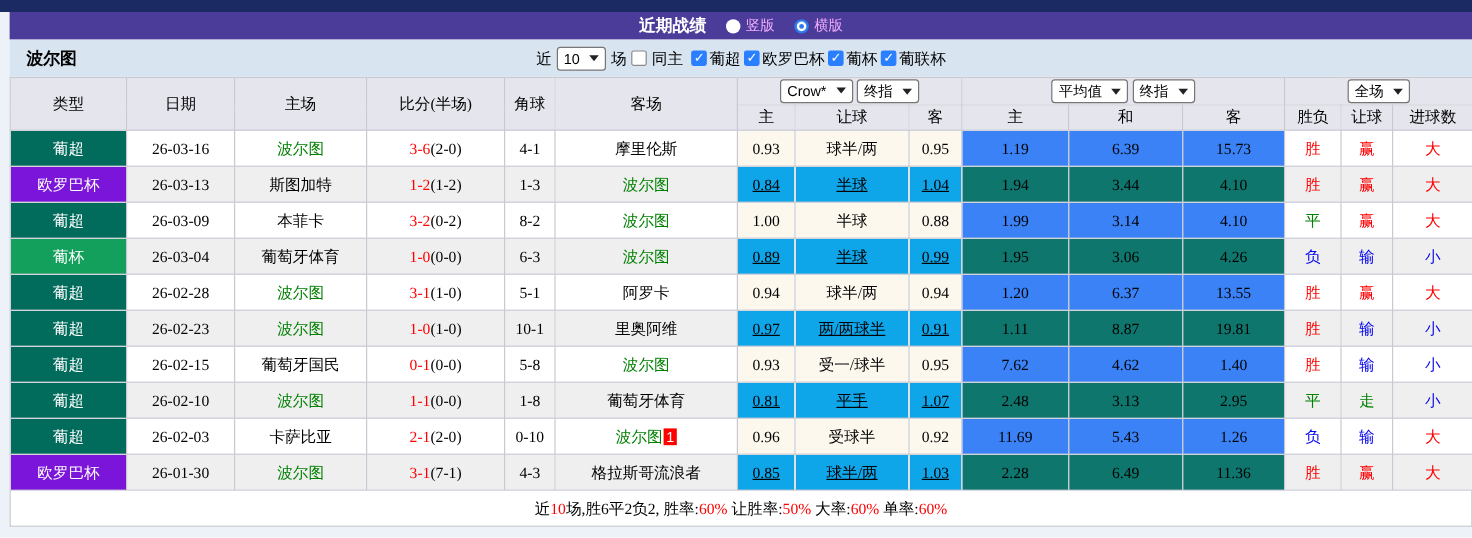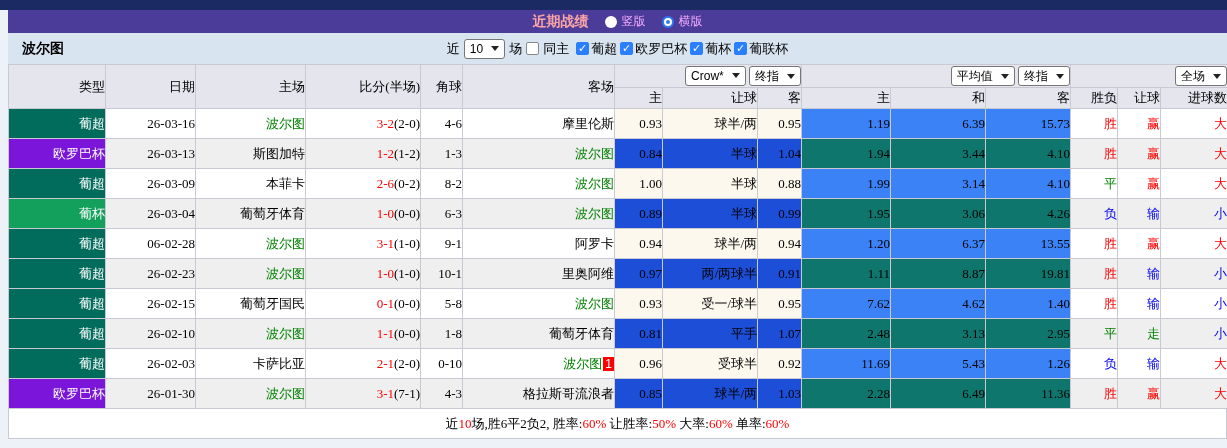--- a/index.html
+++ b/index.html
@@ -3,49 +3,49 @@
 <meta charset="utf-8">
 <style>
   * { box-sizing: border-box; margin: 0; padding: 0; }
   html,body { width:1227px; height:448px; overflow:hidden; }
   body { background:#edf2f9; font-family:"Liberation Serif","DejaVu Serif",serif; color:#000; }
   .navy-strip { height:10px; width:1227px; background:#1c2a63; }
   .main { margin-left:8px; width:1219px; background:#fff; }
 
   .title-bar { height:23px; background:#4c3c99; display:flex; align-items:center; justify-content:center; gap:16px;
                font-family:"Liberation Sans","DejaVu Sans",sans-serif; }
-  .title-text { color:#fca5a5; font-weight:bold; font-size:14px; }
+  .title-text { color:#ffffff; font-weight:bold; font-size:14px; }
   .radio-group { display:inline-flex; align-items:center; gap:5px; color:#f0abfc; font-size:12px; cursor:pointer; }
   .radio { width:12px; height:12px; border-radius:50%; background:#fff; position:relative; display:inline-block; }
   .radio.checked { border:2px solid #2f7af0; }
   .radio.checked::after { content:""; position:absolute; left:2px; top:2px; width:4px; height:4px; border-radius:50%; background:#2f7af0; }
 
   .filter-bar { height:31px; background:#d9e4f1; position:relative; display:flex; align-items:center;
                 justify-content:center; font-size:13px; gap:4px; }
   .team-name { position:absolute; left:14px; font-weight:bold; font-size:14px; }
   .select-box { display:inline-flex; align-items:center; background:#fff; border:1px solid #767676; border-radius:3px;
                 padding:1px 5px; font-family:"Liberation Sans","DejaVu Sans",sans-serif; font-size:12px; gap:8px;
                 height:20px; cursor:pointer; white-space:nowrap; }
   .arrow { width:0; height:0; border-left:4px solid transparent; border-right:4px solid transparent; border-top:5px solid #222; display:inline-block; }
   .checkbox { width:13px; height:13px; border:1px solid #8a8a8a; background:#fff; border-radius:2px; display:inline-block;
               text-align:center; cursor:pointer; flex:none; }
   .checkbox.checked { background:#2a7fff; border-color:#2a7fff; }
   .checkbox.checked::after { content:"\2713"; color:#fff; font-size:11px; line-height:12px; display:block;
                              font-family:"DejaVu Sans",sans-serif; }
   .league-filters { display:inline-flex; align-items:center; }
   .cb-group { display:inline-flex; align-items:center; gap:2px; margin-left:3px; cursor:pointer; }
 
-  table { border-collapse:collapse; width:1219px; table-layout:fixed; text-align:right; font-size:13px; }
+  table { border-collapse:collapse; width:1219px; table-layout:fixed; text-align:center; font-size:13px; }
   th, td { border:1px solid #c9c9d4; overflow:hidden; white-space:nowrap; }
   thead th { background:#e5e5ee; font-weight:normal; }
   thead tr.ctl th { height:23px; }
   thead tr.lbl th { height:21px; }
   tbody td { height:30px; background:#fff; }
   tr.even td { background:#efefef; }
-  td.ah { background:#fcf8ee; }  tr.even td.ah { background:#1d4ed8; }
+  td.ah { background:#fcf8ee; }  tr.even td.ah { background:#0ea5e9;text-decoration:underline; }
   td.eu { background:#3b82f6; }  tr.even td.eu { background:#0f766e; }
   td.league-cell { color:#fff; }
   .focus-team { color:#008000; cursor:pointer; }
   .plain-team { cursor:pointer; }
   .score-main { color:#f00; }
   .tone-red { color:#f00; }  .tone-green { color:#008000; }  .tone-blue { color:#0000ee; }
   .mini-badge { background:#f00; color:#fff; font-size:12px; padding:0 2px; margin-left:1px;
                 font-family:"Liberation Sans","DejaVu Sans",sans-serif; }
 
   .summary { height:30px; border:1px solid #c9c9d4; border-top:none; display:flex; align-items:center;
@@ -164,22 +164,22 @@
         <th>胜负</th>
         <th>让球</th>
         <th>进球数</th>
       </tr>
     </thead>
     <tbody>
         <tr>
           <td class="league-cell" style="background: rgb(1, 107, 92);">葡超</td>
           <td>26-03-16</td>
           <td><span class="focus-team">波尔图</span></td>
-          <td><span class="score-main">3-2</span><span>(2-0)</span></td>
-          <td>4-6</td>
+          <td><span class="score-main">3-6</span><span>(2-0)</span></td>
+          <td>4-1</td>
           <td><span class="plain-team">摩里伦斯</span></td>
           <td class="ah">0.93</td>
           <td class="ah">球半/两</td>
           <td class="ah">0.95</td>
           <td class="eu">1.19</td>
           <td class="eu">6.39</td>
           <td class="eu">15.73</td>
           <td class="tone-red">胜</td>
           <td class="tone-red">赢</td>
           <td class="tone-red">大</td>
@@ -198,21 +198,21 @@
           <td class="eu">3.44</td>
           <td class="eu">4.10</td>
           <td class="tone-red">胜</td>
           <td class="tone-red">赢</td>
           <td class="tone-red">大</td>
         </tr>
         <tr>
           <td class="league-cell" style="background: rgb(1, 107, 92);">葡超</td>
           <td>26-03-09</td>
           <td><span class="plain-team">本菲卡</span></td>
-          <td><span class="score-main">2-6</span><span>(0-2)</span></td>
+          <td><span class="score-main">3-2</span><span>(0-2)</span></td>
           <td>8-2</td>
           <td><span class="focus-team">波尔图</span></td>
           <td class="ah">1.00</td>
           <td class="ah">半球</td>
           <td class="ah">0.88</td>
           <td class="eu">1.99</td>
           <td class="eu">3.14</td>
           <td class="eu">4.10</td>
           <td class="tone-green">平</td>
           <td class="tone-red">赢</td>
@@ -230,24 +230,24 @@
           <td class="ah">0.99</td>
           <td class="eu">1.95</td>
           <td class="eu">3.06</td>
           <td class="eu">4.26</td>
           <td class="tone-blue">负</td>
           <td class="tone-blue">输</td>
           <td class="tone-blue">小</td>
         </tr>
         <tr>
           <td class="league-cell" style="background: rgb(1, 107, 92);">葡超</td>
-          <td>06-02-28</td>
+          <td>26-02-28</td>
           <td><span class="focus-team">波尔图</span></td>
           <td><span class="score-main">3-1</span><span>(1-0)</span></td>
-          <td>9-1</td>
+          <td>5-1</td>
           <td><span class="plain-team">阿罗卡</span></td>
           <td class="ah">0.94</td>
           <td class="ah">球半/两</td>
           <td class="ah">0.94</td>
           <td class="eu">1.20</td>
           <td class="eu">6.37</td>
           <td class="eu">13.55</td>
           <td class="tone-red">胜</td>
           <td class="tone-red">赢</td>
           <td class="tone-red">大</td>

